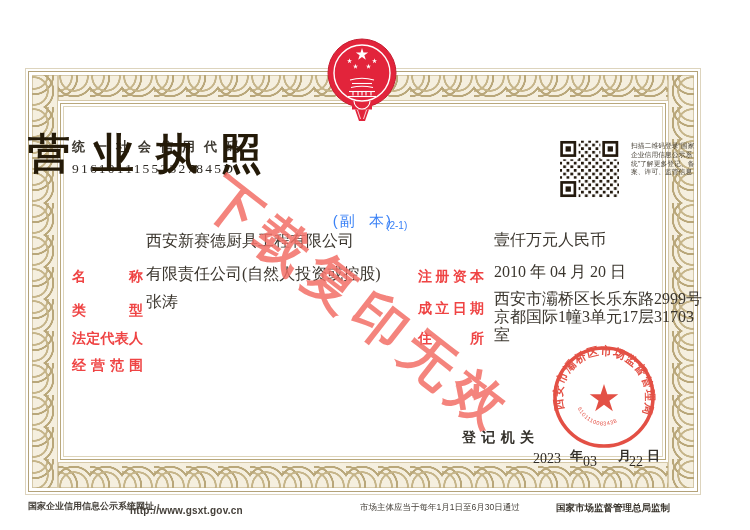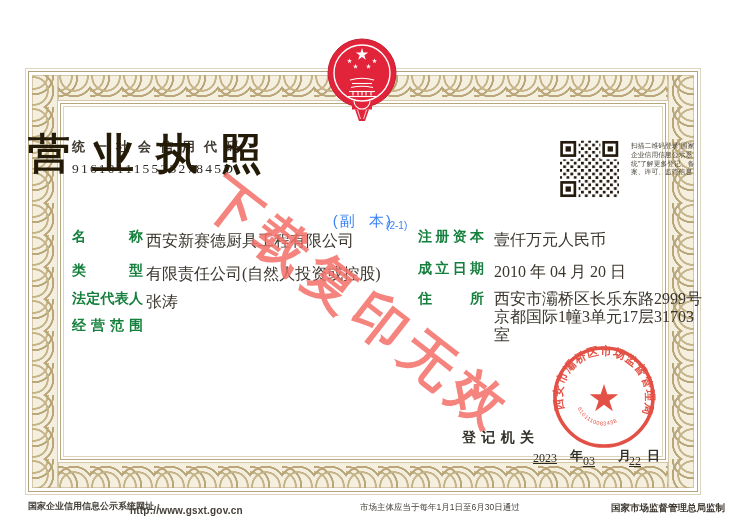--- a/index.html
+++ b/index.html
@@ -44,42 +44,42 @@
   .title{position:absolute;left:28px;top:126px;width:690px;text-align:left;
          font-size:42px;font-weight:bold;letter-spacing:22px;color:#241a08;}
   .subtitle{position:absolute;left:28px;top:180px;width:684px;text-align:center;
             font-size:15px;color:#3b82f6;letter-spacing:2px;margin-top:32px;}
   .copy-num{font-size:10px;letter-spacing:0;margin-left:-7px;vertical-align:-3px;}
   .pre{white-space:pre;}
   .qr{position:absolute;left:559px;top:140px;}
   .qr-caption{position:absolute;left:631px;top:142px;width:64px;font-size:6.8px;
               line-height:8.8px;color:#4a443a;}
   
-  .flabel{position:absolute;display:inline-block;font-size:14px;font-weight:bold;color:#15803d;
-          text-align:justify;text-align-last:justify;}
+  .flabel{position:absolute;display:inline-block;font-size:14px;font-weight:bold;color:#ef4444;
+          text-align:justify;text-align-last:justify;margin-top:40px;}
   .flabel.lft{left:72px;width:71px;}
   .flabel.rgt{left:418px;width:66px;}
   .fvalue{position:absolute;font-family:"Liberation Serif",serif;font-size:16px;color:#3a352d;}
   
   .reg-label{position:absolute;left:462px;top:401px;width:72px;font-size:14px;font-weight:bold;
              text-align:justify;text-align-last:justify;color:#33302a;margin-top:28px;}
-  .date-num{position:absolute;font-family:"Liberation Serif",serif;font-size:12px;color:#2e2a24;text-decoration:underline;}
+  .date-num{position:absolute;font-family:"Liberation Serif",serif;font-size:14px;color:#2e2a24;}
   .date-unit{position:absolute;font-size:13px;font-weight:bold;color:#33302a;}
   
   .seal{position:absolute;left:549px;top:343px;z-index:8;}
   .watermark{position:absolute;left:234px;top:162px;z-index:9;font-size:54px;font-weight:bold;
              letter-spacing:8px;color:rgba(242,110,102,0.85);transform:rotate(38deg);
              transform-origin:0 0;white-space:nowrap;}
   
   .foot{position:absolute;color:#45403a;}
   .foot-site-label{left:28px;top:500px;font-size:9px;font-weight:600;}
   .foot-site-url{left:130px;top:505px;font-size:10px;font-weight:600;letter-spacing:.2px;text-align:right;}
   .foot-notice1{left:360px;top:502px;font-size:8.5px;font-weight:400;}
   .foot-notice2{left:360px;top:513px;font-size:8.5px;font-weight:600;}
-  .foot-producer{left:611px;top:502px;font-size:9.5px;font-weight:600;color:#3c372f;}
+  .foot-producer{left:556px;top:502px;font-size:9.5px;font-weight:600;color:#3c372f;}
 </style>
 </head>
 <body>
 
 <div class="page">
 
   <svg width="0" height="0" style="position:absolute" aria-hidden="true">
     <defs>
       <path id="star5" d="M0,-1 L0.2245,-0.309 L0.951,-0.309 L0.363,0.118 L0.588,0.809 L0,0.382 L-0.588,0.809 L-0.363,0.118 L-0.951,-0.309 L-0.2245,-0.309 Z"></path>
     </defs>

